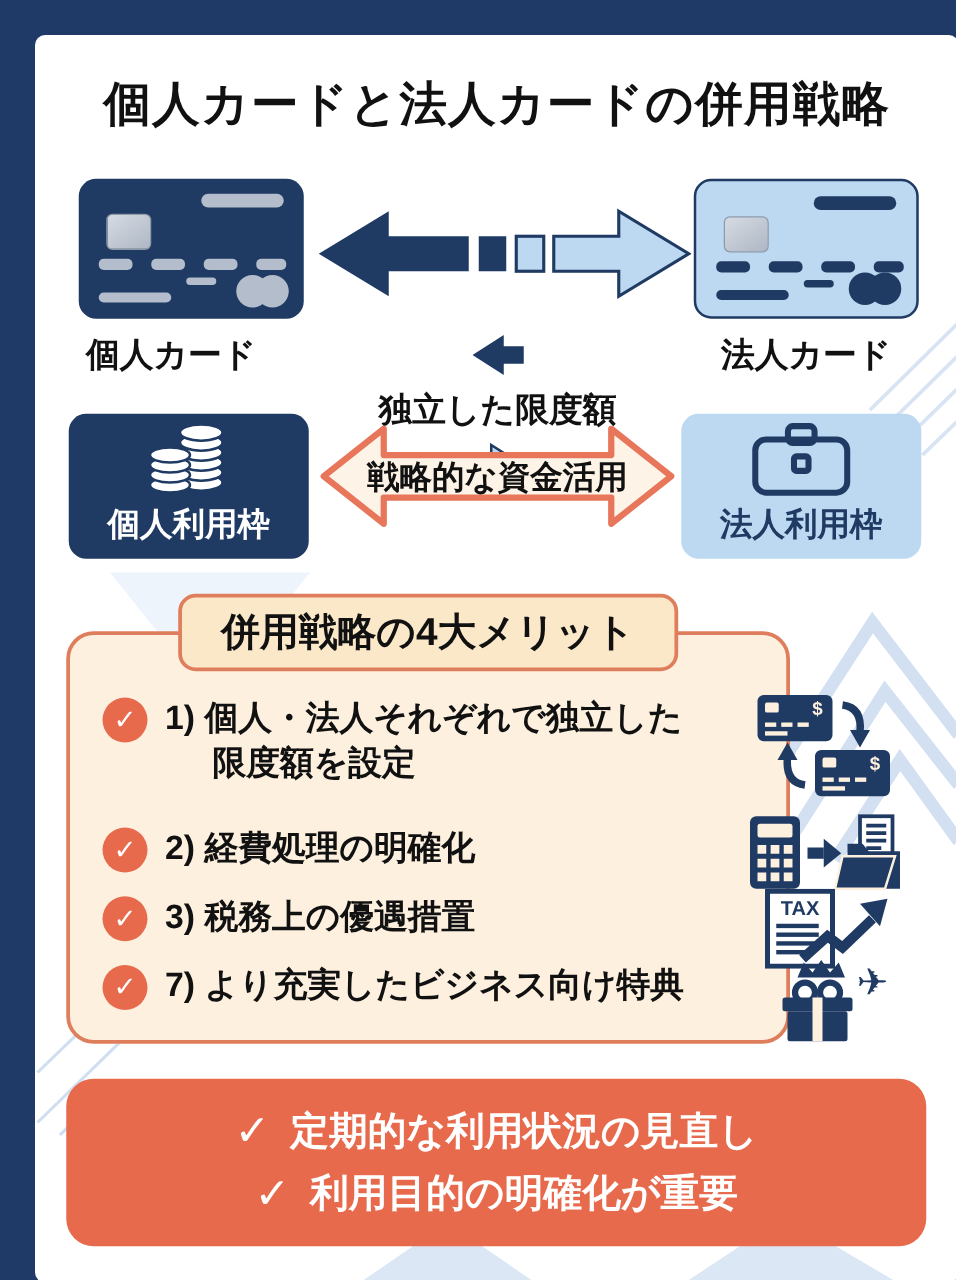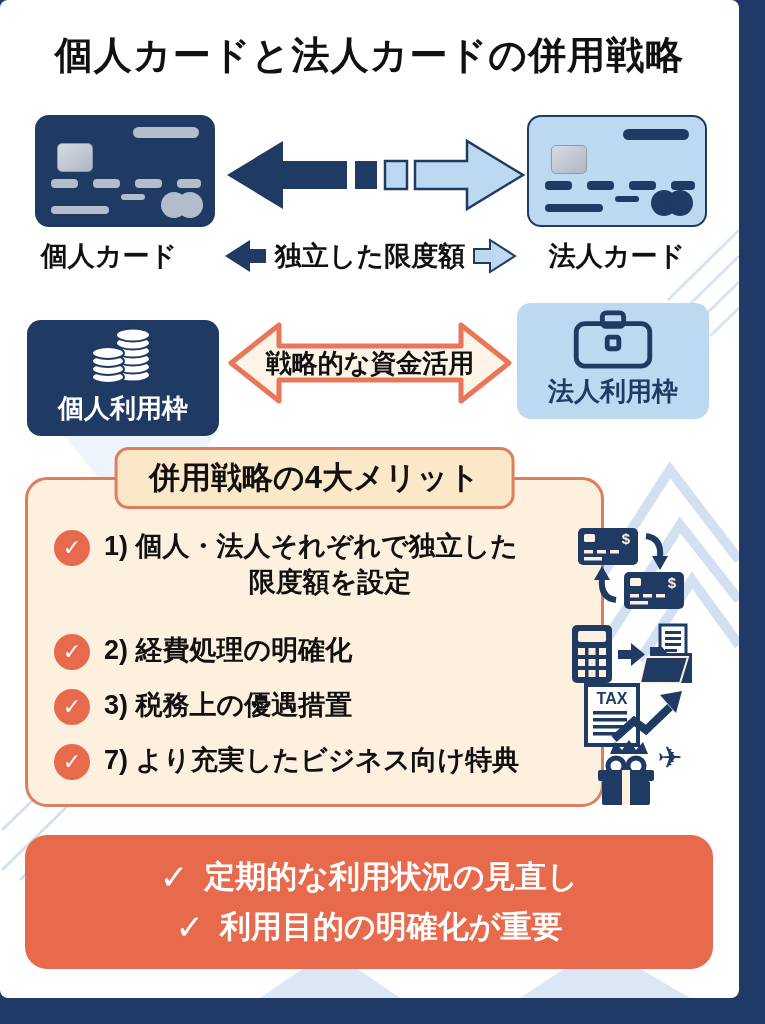--- a/index.html
+++ b/index.html
@@ -1,17 +1,17 @@
 <!DOCTYPE html>
 <html><head>
 <meta charset="utf-8">
 <style>
   html,body{margin:0;padding:0;}
   body{font-family:"Liberation Sans","DejaVu Sans",sans-serif;}
-  .page{position:relative;width:765px;height:1024px;background:#203a68;box-sizing:border-box;padding:0;}
+  .page{position:relative;width:765px;height:1024px;background:#203a68;box-sizing:border-box;padding:28px;}
   .content{position:relative;width:739px;height:998px;background:#ffffff;border-radius:8px;overflow:hidden;}
   .deco{position:absolute;inset:0;z-index:0;pointer-events:none;}
   .layer{position:absolute;z-index:1;}
 
   
   .title{left:0;top:30px;width:739px;text-align:center;font-size:38px;font-weight:900;color:#111;letter-spacing:1px;}
 
   
   .ccard{position:absolute;width:180px;height:112px;border-radius:14px;}
   .ccard.navy{background:#1f3a63;}
@@ -20,37 +20,37 @@
   .ccard .chip{position:absolute;left:22px;top:28px;width:34px;height:27px;border-radius:5px;background:linear-gradient(145deg,#d6dbe3,#aeb7c4);border:1px solid #8e99a9;}
   .ccard .dash{position:absolute;height:9px;border-radius:4px;top:64px;width:27px;}
   .ccard .subdash{position:absolute;height:6px;border-radius:3px;top:79px;left:86px;width:24px;}
   .ccard .bottombar{position:absolute;left:16px;bottom:13px;width:58px;height:8px;border-radius:4px;}
   .ccard .circ{position:absolute;bottom:9px;width:26px;height:26px;border-radius:50%;}
   .navy .topbar,.navy .dash,.navy .subdash,.navy .bottombar,.navy .circ{background:#b3bdcb;}
   .blue .topbar,.blue .dash,.blue .subdash,.blue .bottombar,.blue .circ{background:#1f3a63;}
   .card-label{position:absolute;width:180px;text-align:center;font-size:27px;font-weight:900;color:#111;}
 
   
-  .limits-row{position:absolute;left:205px;top:238px;width:330px;display:flex;align-items:center;justify-content:center;gap:8px;}
+  .limits-row{position:absolute;left:205px;top:238px;width:330px;display:flex;align-items:center;justify-content:center;gap:8px;flex-direction:column;}
   .limits-label{font-size:27px;font-weight:900;color:#111;white-space:nowrap;}
 
   
   .alloc-box{position:absolute;width:192px;height:116px;border-radius:14px;display:flex;flex-direction:column;align-items:center;justify-content:flex-end;padding-bottom:10px;box-sizing:border-box;}
-  .alloc-box.navy{background:#1f3a63;color:#ffffff;margin-top:17px;}
+  .alloc-box.navy{background:#1f3a63;color:#ffffff;}
   .alloc-box.blue{background:#bdd8f1;color:#1f3a63;}
   .alloc-label{font-size:26px;font-weight:900;margin-top:4px;}
-  .fund-arrow-wrap{position:absolute;left:225px;top:317px;width:290px;height:92px;}
+  .fund-arrow-wrap{position:absolute;left:225px;top:307px;width:290px;height:92px;}
   .fund-arrow-label{position:absolute;left:0;top:0;width:290px;height:92px;display:flex;align-items:center;justify-content:center;font-size:26px;font-weight:900;color:#111;white-space:nowrap;}
 
   
   .panel{position:absolute;left:25px;top:477px;width:579px;height:330px;background:#fdf0df;border:3px solid #df7e5c;border-radius:22px;box-sizing:border-box;}
   .badge{position:absolute;left:50%;transform:translateX(-50%);top:-33px;background:#fbe8c9;border:3px solid #df7e5c;border-radius:14px;padding:7px 32px;font-size:31px;font-weight:900;color:#111;white-space:nowrap;}
   .merit-item{position:absolute;left:26px;display:flex;align-items:flex-start;gap:14px;}
   .check-circle{flex:0 0 auto;width:36px;height:36px;border-radius:50%;background:#e76a4d;color:#fff;display:flex;align-items:center;justify-content:center;font-size:22px;font-weight:900;margin-top:2px;}
-  .merit-text{font-size:27px;font-weight:900;color:#111;line-height:36px;white-space:nowrap;text-align:center;}
+  .merit-text{font-size:27px;font-weight:900;color:#111;line-height:36px;white-space:nowrap;}
   .merit-text .second{display:block;padding-left:38px;}
   .micon{position:absolute;}
 
   
   .summary{position:absolute;left:25px;top:835px;width:688px;height:134px;background:#e76a4d;border-radius:22px;display:flex;flex-direction:column;align-items:center;justify-content:center;gap:8px;}
   .summary-line{display:flex;align-items:center;gap:16px;color:#ffffff;font-size:31px;font-weight:900;white-space:nowrap;}
   .summary-check{font-size:34px;font-weight:900;}
 </style>
 </head>
 <body>

